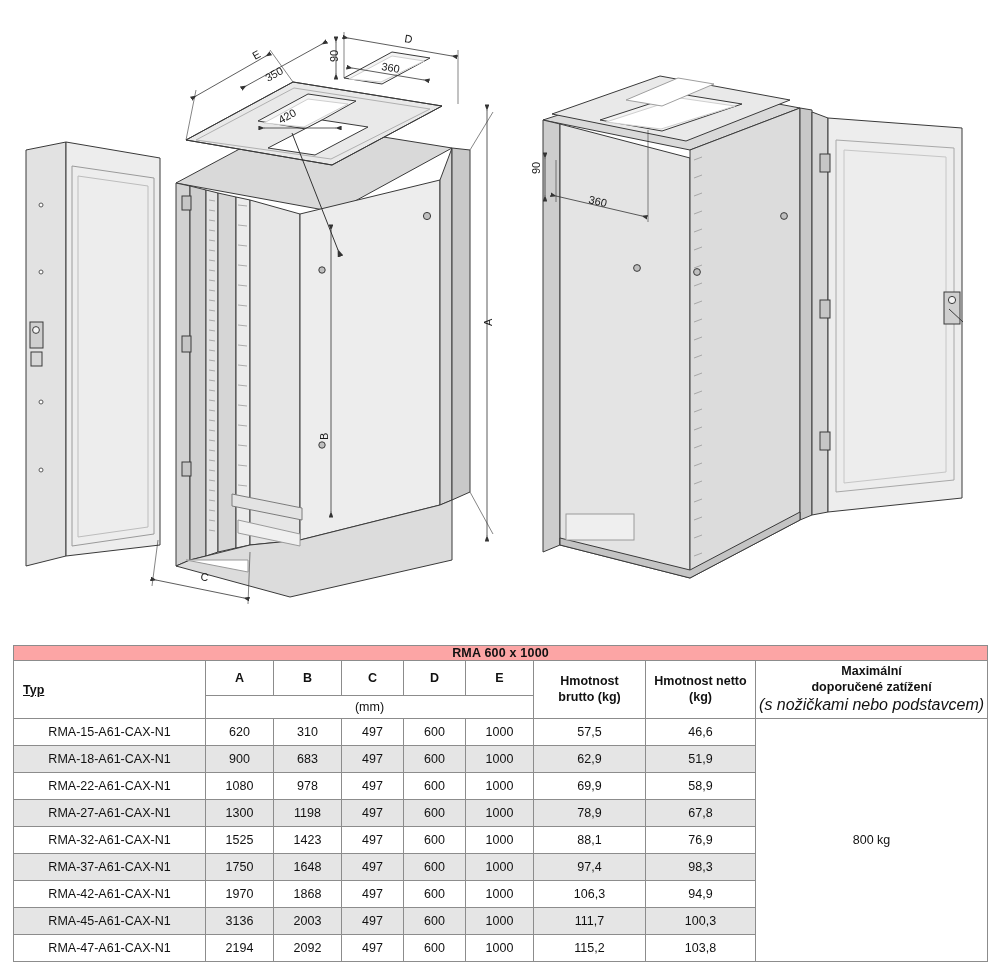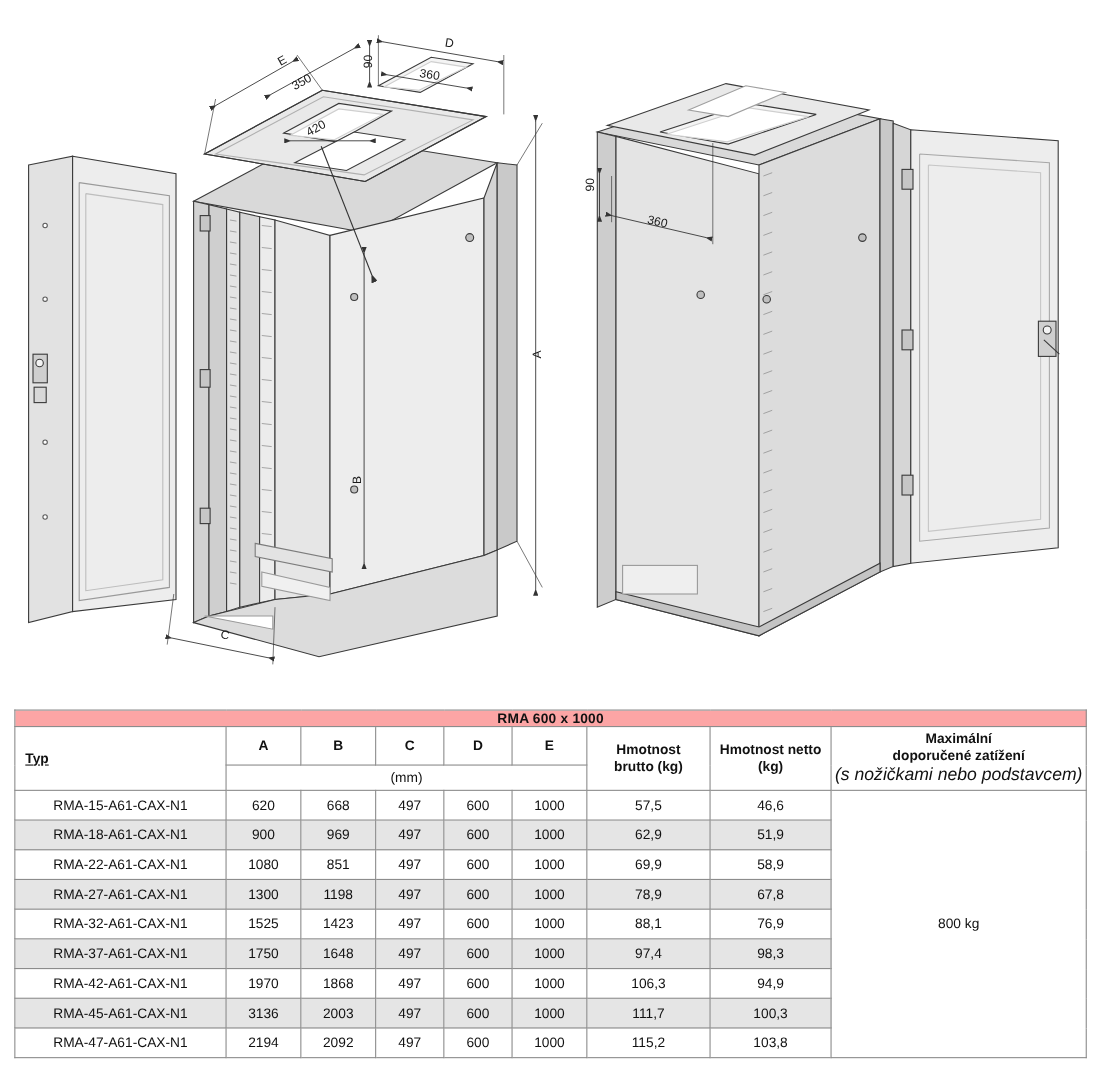--- a/index.html
+++ b/index.html
@@ -378,42 +378,42 @@
             <span class="sub-note">(s nožičkami nebo podstavcem)</span>
           </td>
         </tr>
         <tr class="mm-row">
           <td colspan="5">(mm)</td>
         </tr>
 
         <tr>
           <td class="type-cell">RMA-15-A61-CAX-N1</td>
           <td>620</td>
-          <td>668</td>
+          <td>310</td>
           <td>497</td>
           <td>600</td>
           <td>1000</td>
           <td>57,5</td>
           <td>46,6</td>
           <td class="load-cell" rowspan="9">800 kg</td>
         </tr>
         <tr class="alt">
           <td class="type-cell">RMA-18-A61-CAX-N1</td>
           <td>900</td>
-          <td>969</td>
+          <td>683</td>
           <td>497</td>
           <td>600</td>
           <td>1000</td>
           <td>62,9</td>
           <td>51,9</td>
         </tr>
         <tr>
           <td class="type-cell">RMA-22-A61-CAX-N1</td>
           <td>1080</td>
-          <td>851</td>
+          <td>978</td>
           <td>497</td>
           <td>600</td>
           <td>1000</td>
           <td>69,9</td>
           <td>58,9</td>
         </tr>
         <tr class="alt">
           <td class="type-cell">RMA-27-A61-CAX-N1</td>
           <td>1300</td>
           <td>1198</td>

